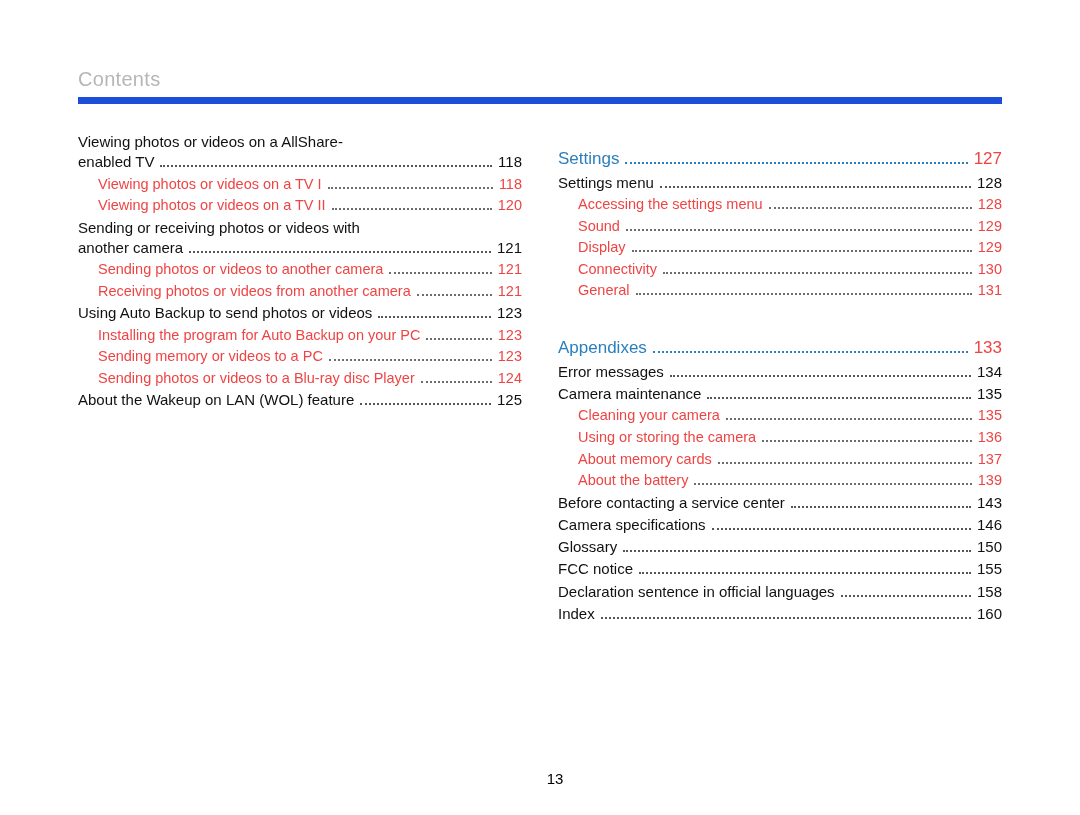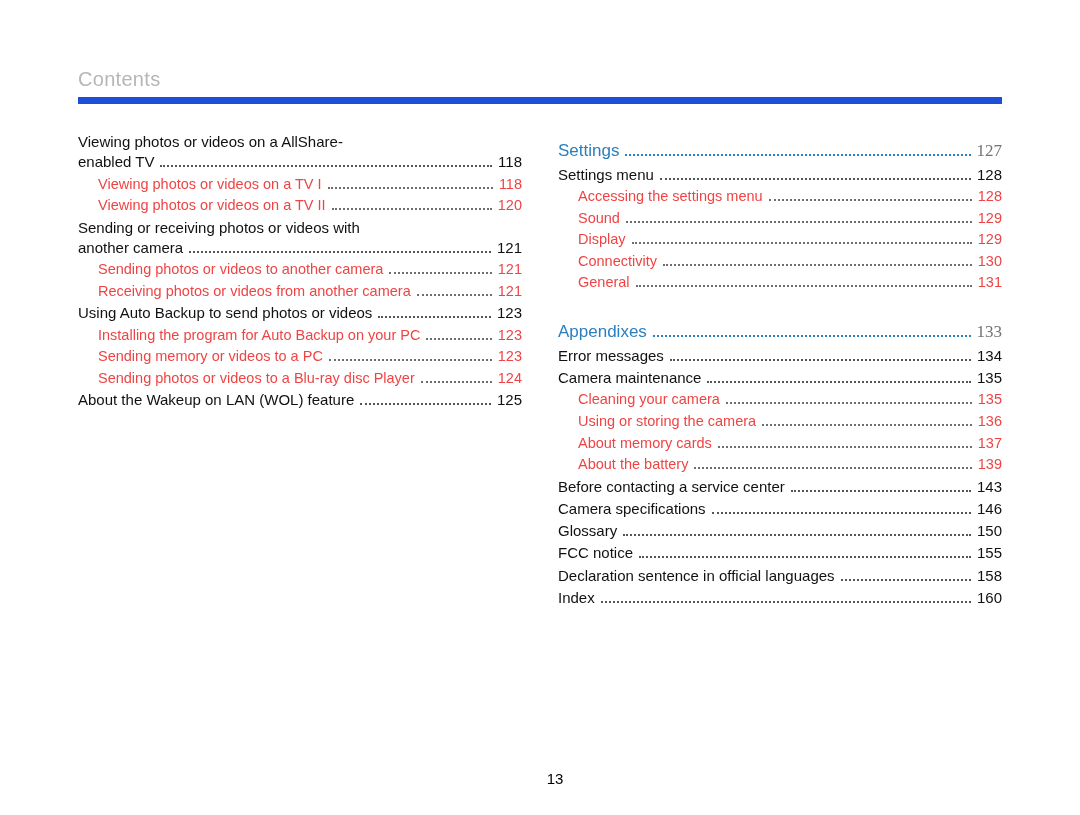--- a/index.html
+++ b/index.html
@@ -6,24 +6,24 @@
   html, body { width: 1080px; height: 815px; background: #fff; font-family: Arial, Helvetica, sans-serif; color: #222; }
   .page { width: 1080px; height: 815px; position: relative; padding: 68px 78px 0 78px; }
   .header { border-bottom: 7px solid #1d4ed8; padding-bottom: 6px; margin-bottom: 28px; }
   .header-title { font-size: 20px; color: #b6b6b6; font-weight: 400; letter-spacing: 0.3px; }
   .columns { display: flex; gap: 36px; }
   .col { flex: 1; min-width: 0; }
   .entry { display: flex; align-items: baseline; margin-bottom: 2px; line-height: 1.35; }
   .entry .label { white-space: nowrap; }
   .entry .dots { flex: 1; border-bottom: 2px dotted #555; margin: 0 6px 3px 6px; min-width: 10px; height: 0.7em; }
   .entry .pg { white-space: nowrap; }
-  .lvl-section { margin-top: 8px; }
+  .lvl-section { margin-top: 16px; }
   .lvl-section .label { color: #2a7fbf; font-size: 17px; }
   .lvl-section .dots { border-bottom-color: #2a7fbf; }
-  .lvl-section .pg { color: #737373; font-size: 17px; font-family: Liberation Serif, serif; }
+  .lvl-section .pg { color: #ef4444; font-size: 17px; }
   .lvl-main .label, .lvl-main .pg { color: #111; font-size: 15px; }
   .lvl-sub { padding-left: 20px; }
   .lvl-sub .label, .lvl-sub .pg { color: #ef4444; font-size: 14.5px; }
   .lvl-sub .dots { border-bottom-color: #6d6d6d; }
   .wrap-line { color: #111; font-size: 15px; line-height: 1.35; }
   .spacer { height: 18px; }
   .page-num { position: absolute; bottom: 28px; left: 0; right: 0; text-align: center; font-size: 15px; color: #000; padding-left: 30px; }
 </style>
 </head>
 <body>

